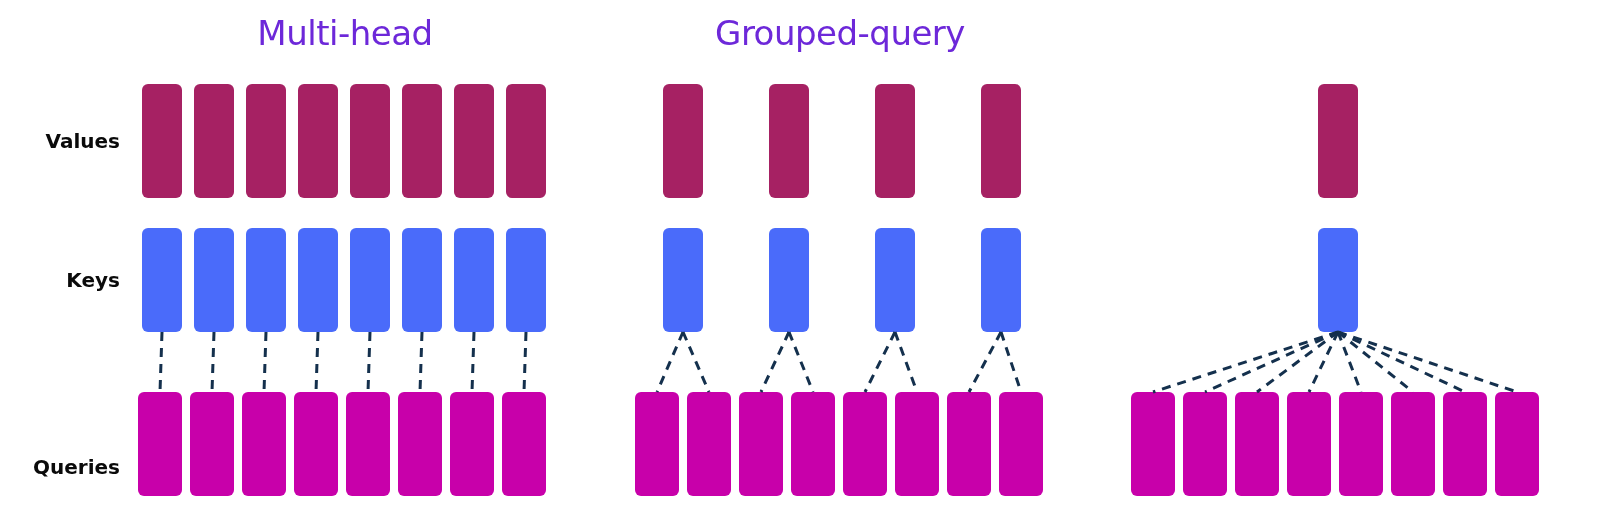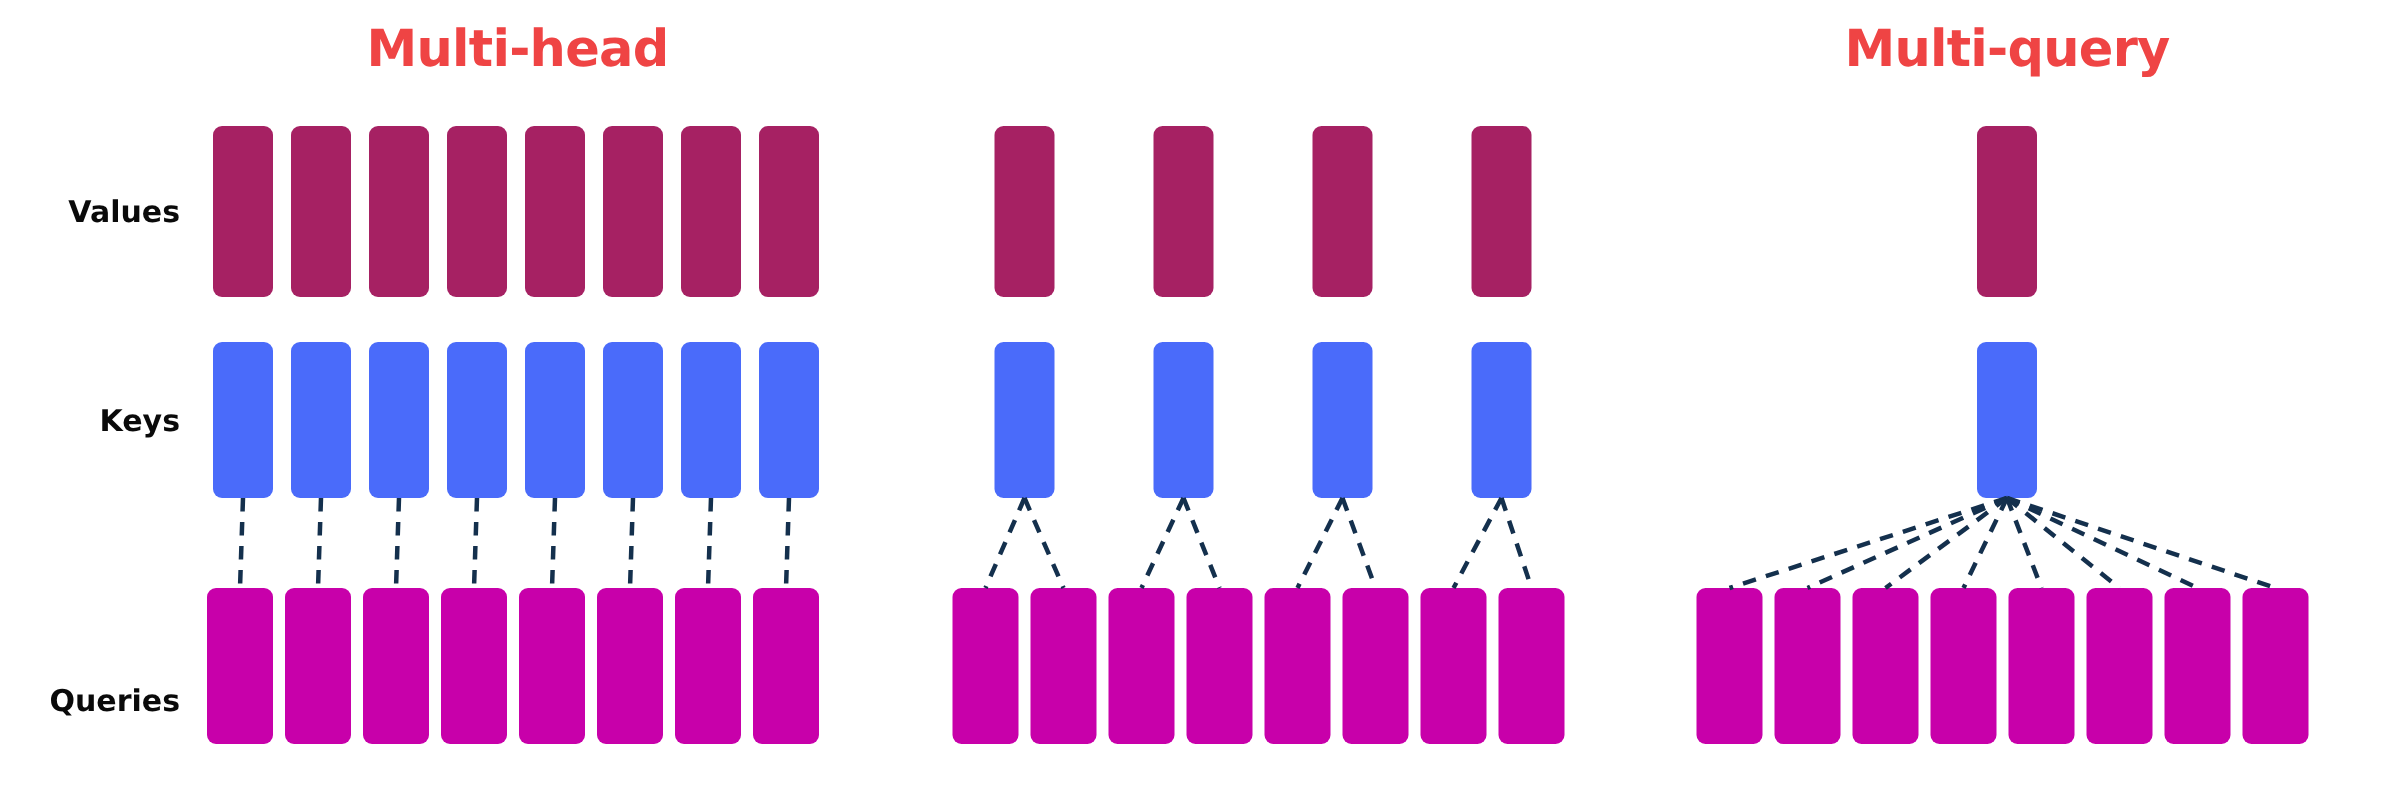--- a/index.html
+++ b/index.html
@@ -19,23 +19,23 @@
     background: #ffffff;
     overflow: hidden;
   }
   
   .panel-title {
     position: absolute;
     top: 12px;
     text-align: center;
     font-family: "DejaVu Sans", "Liberation Sans", sans-serif;
     font-size: 34px;
-    font-weight: 700;
+    font-weight: 400;
     letter-spacing: -0.5px;
-    color: #ef4444;
+    color: #6d28d9;
     white-space: nowrap;
     line-height: 42px;
   }
   
   .row-label {
     position: absolute;
     right: 1480px;            
     text-align: right;
     font-family: "DejaVu Sans", "Liberation Sans", sans-serif;
     font-size: 20px;
@@ -68,21 +68,21 @@
     stroke-dasharray: 9 7;
     stroke-linecap: butt;
   }
 </style>
 </head>
 <body>
 
 <div id="figure">
 
   <div class="panel-title" style="left:145px; width:400px;">Multi-head</div>
-  <div class="panel-title" style="left:1138px; width:400px;">Multi-query</div>
+  <div class="panel-title" style="left:640px; width:400px;">Grouped-query</div>
 
   <div class="row-label" style="left:0px; width:120px; top:129px;text-align:right;">Values</div>
   <div class="row-label" style="left:0px; width:120px; top:268px;">Keys</div>
   <div class="row-label" style="left:0px; width:120px; top:455px;">Queries</div>
 
   <div id="bars-layer">
       <div class="bar values" style="left: 142px; top: 84px; width: 40px; height: 114px;"></div>
       <div class="bar values" style="left: 194px; top: 84px; width: 40px; height: 114px;"></div>
       <div class="bar values" style="left: 246px; top: 84px; width: 40px; height: 114px;"></div>
       <div class="bar values" style="left: 298px; top: 84px; width: 40px; height: 114px;"></div>

